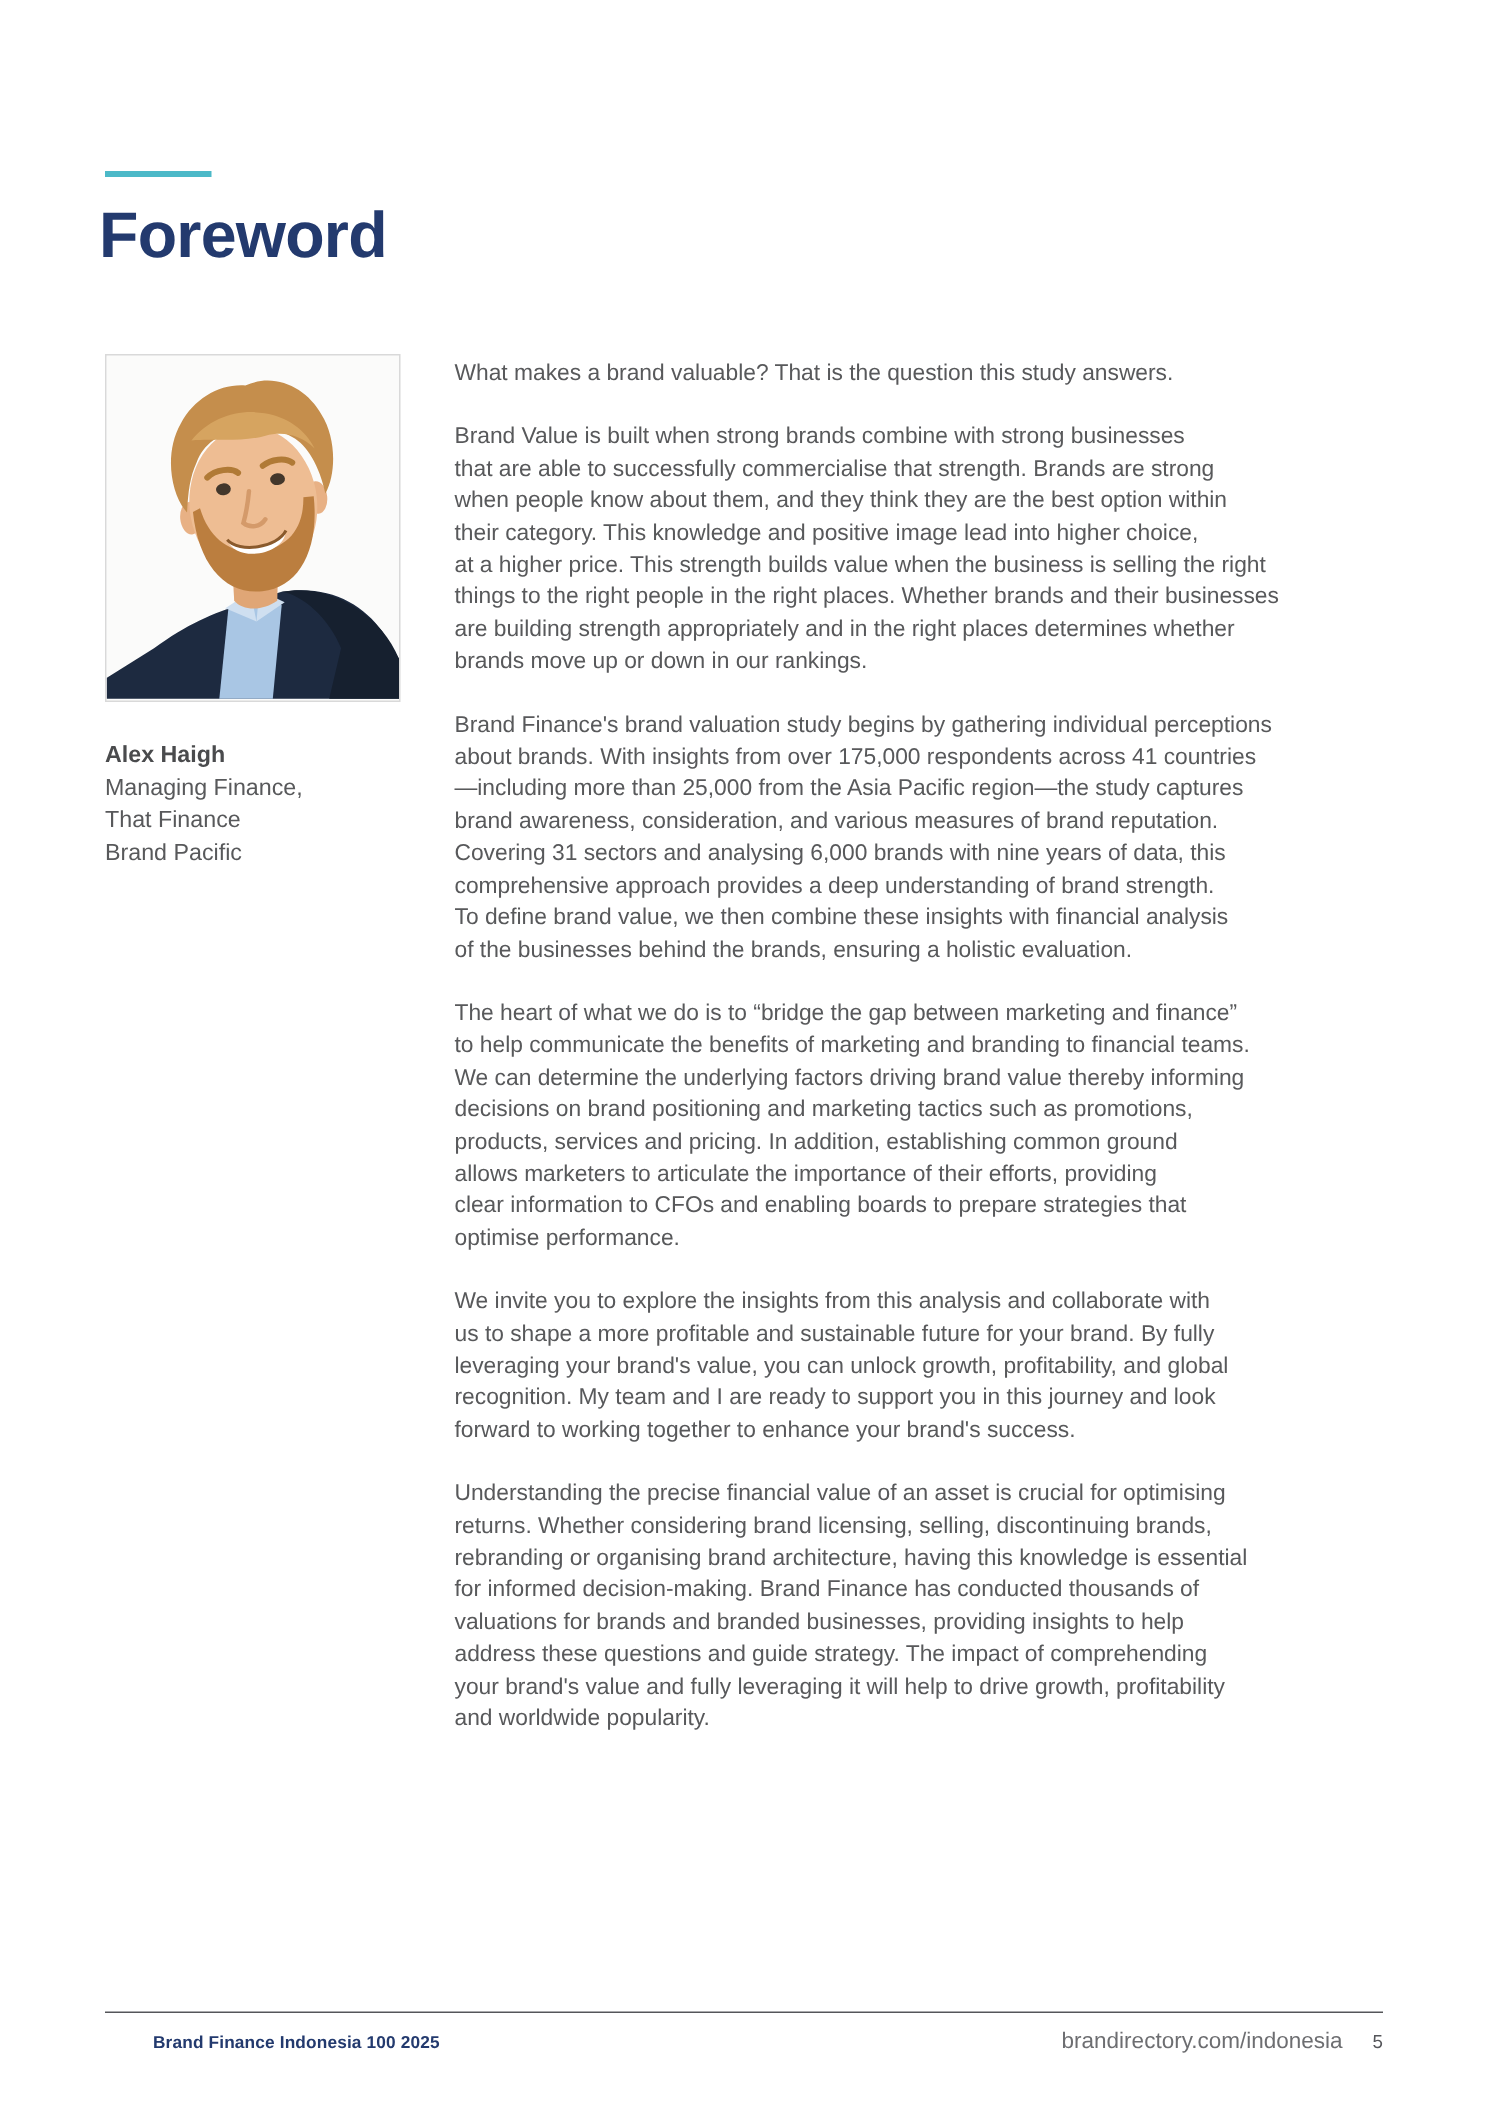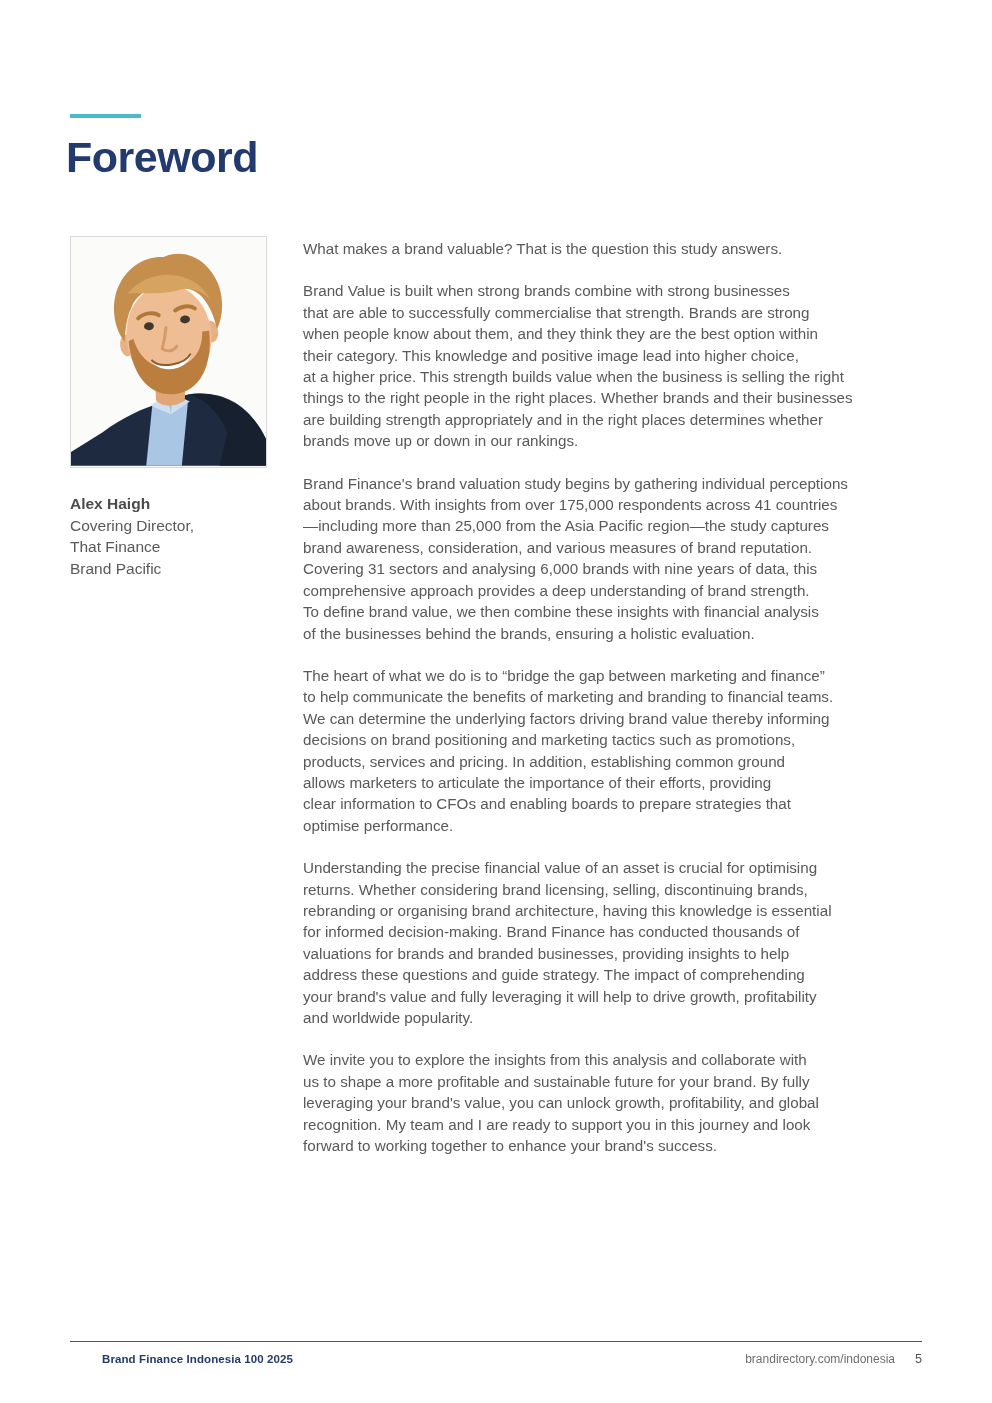--- a/index.html
+++ b/index.html
@@ -80,21 +80,21 @@
   }
   .footer-left {
     font-size: 11.5px;
     font-weight: 700;
     color: #233a6e;
     letter-spacing: 0.1px;
     padding-left: 32px;
   }
   .footer-right { display: flex; align-items: baseline; }
   .footer-url {
-    font-size: 12px;
+    font-size: 15px;
     color: #6d6e71;
     text-decoration: none;
   }
   .footer-page {
     font-size: 12.5px;
     color: #55565a;
     margin-left: 20px;
   }
 </style>
 </head>
@@ -137,21 +137,21 @@
           <path d="M70 78 C76 73 87 73 91 77" stroke="#b07a36" stroke-width="4" fill="none" stroke-linecap="round"></path>
           <path d="M108 74 C114 70 124 70 128 74" stroke="#b07a36" stroke-width="4" fill="none" stroke-linecap="round"></path>
 
           <path d="M54 100 C44 86 43 58 56 40 C67 24 85 16 102 19 C123 12 143 25 151 44 C159 60 157 84 148 97 C146 78 139 63 130 57 C118 48 108 52 96 50 C82 48 70 55 64 67 C58 77 56 88 54 100 Z" fill="#c58e4c"></path>
           <path d="M62 52 C76 38 96 34 113 39 C128 43 139 53 144 66 C136 56 124 52 112 54 C96 57 76 52 62 52 Z" fill="#d6a460"></path>
         </g>
       </svg>
     </figure>
     <div class="author-caption">
       <div class="author-name">Alex Haigh</div>
-      <div>Covering Director,</div>
+      <div>Managing Finance,</div>
       <div>That Finance</div>
       <div>Brand Pacific</div>
     </div>
   </aside>
 
   <main class="body-col">
     <p>What makes a brand valuable? That is the question this study answers.</p>
     <p>Brand Value is built when strong brands combine with strong businesses
 that are able to successfully commercialise that strength. Brands are strong
 when people know about them, and they think they are the best option within
@@ -169,33 +169,33 @@
 To define brand value, we then combine these insights with financial analysis
 of the businesses behind the brands, ensuring a holistic evaluation.</p>
     <p>The heart of what we do is to “bridge the gap between marketing and finance”
 to help communicate the benefits of marketing and branding to financial teams.
 We can determine the underlying factors driving brand value thereby informing
 decisions on brand positioning and marketing tactics such as promotions,
 products, services and pricing. In addition, establishing common ground
 allows marketers to articulate the importance of their efforts, providing
 clear information to CFOs and enabling boards to prepare strategies that
 optimise performance.</p>
+    <p>We invite you to explore the insights from this analysis and collaborate with
+us to shape a more profitable and sustainable future for your brand. By fully
+leveraging your brand's value, you can unlock growth, profitability, and global
+recognition. My team and I are ready to support you in this journey and look
+forward to working together to enhance your brand's success.</p>
     <p>Understanding the precise financial value of an asset is crucial for optimising
 returns. Whether considering brand licensing, selling, discontinuing brands,
 rebranding or organising brand architecture, having this knowledge is essential
 for informed decision-making. Brand Finance has conducted thousands of
 valuations for brands and branded businesses, providing insights to help
 address these questions and guide strategy. The impact of comprehending
 your brand's value and fully leveraging it will help to drive growth, profitability
 and worldwide popularity.</p>
-    <p>We invite you to explore the insights from this analysis and collaborate with
-us to shape a more profitable and sustainable future for your brand. By fully
-leveraging your brand's value, you can unlock growth, profitability, and global
-recognition. My team and I are ready to support you in this journey and look
-forward to working together to enhance your brand's success.</p>
   </main>
 
   <div class="footer-rule"></div>
   <div class="footer-row">
     <span class="footer-left">Brand Finance Indonesia 100 2025</span>
     <span class="footer-right">
       <a href="#" class="footer-url">brandirectory.com/indonesia</a>
       <span class="footer-page">5</span>
     </span>
   </div>

